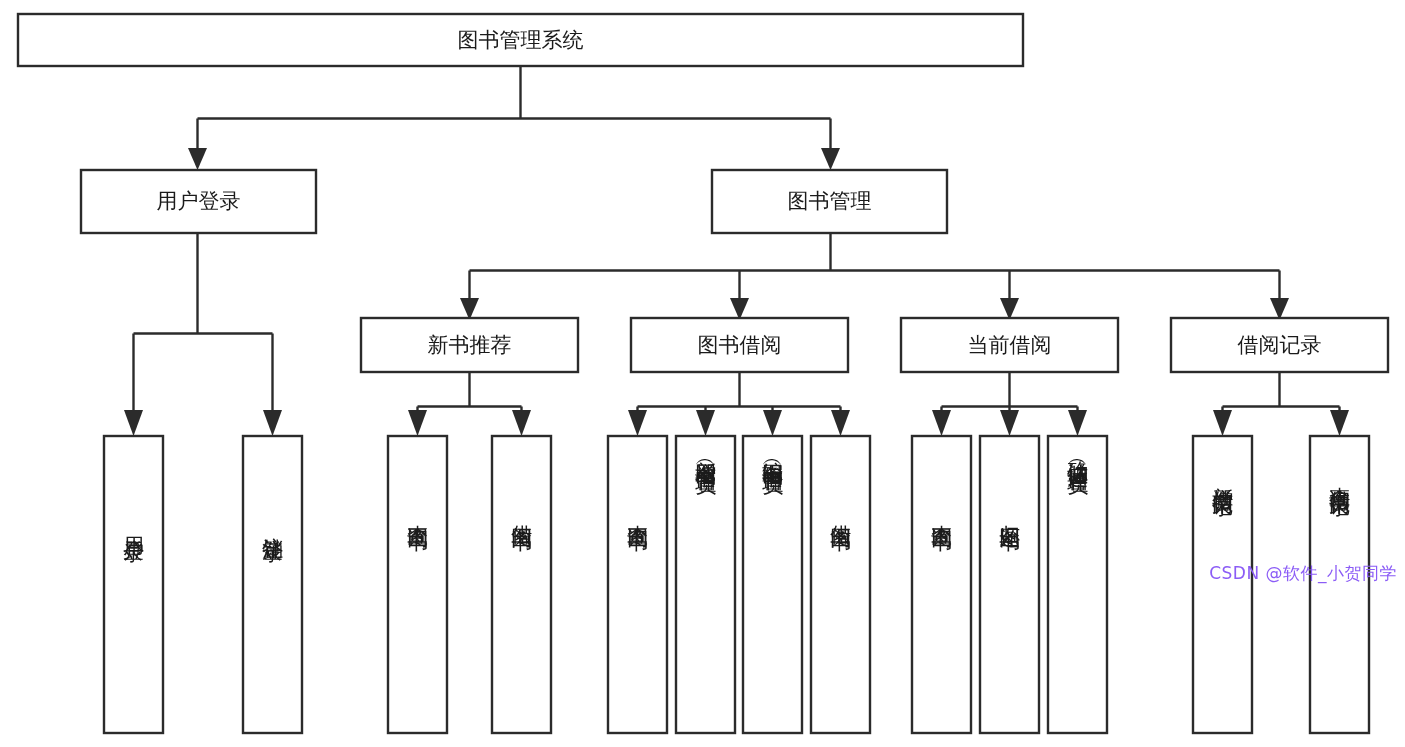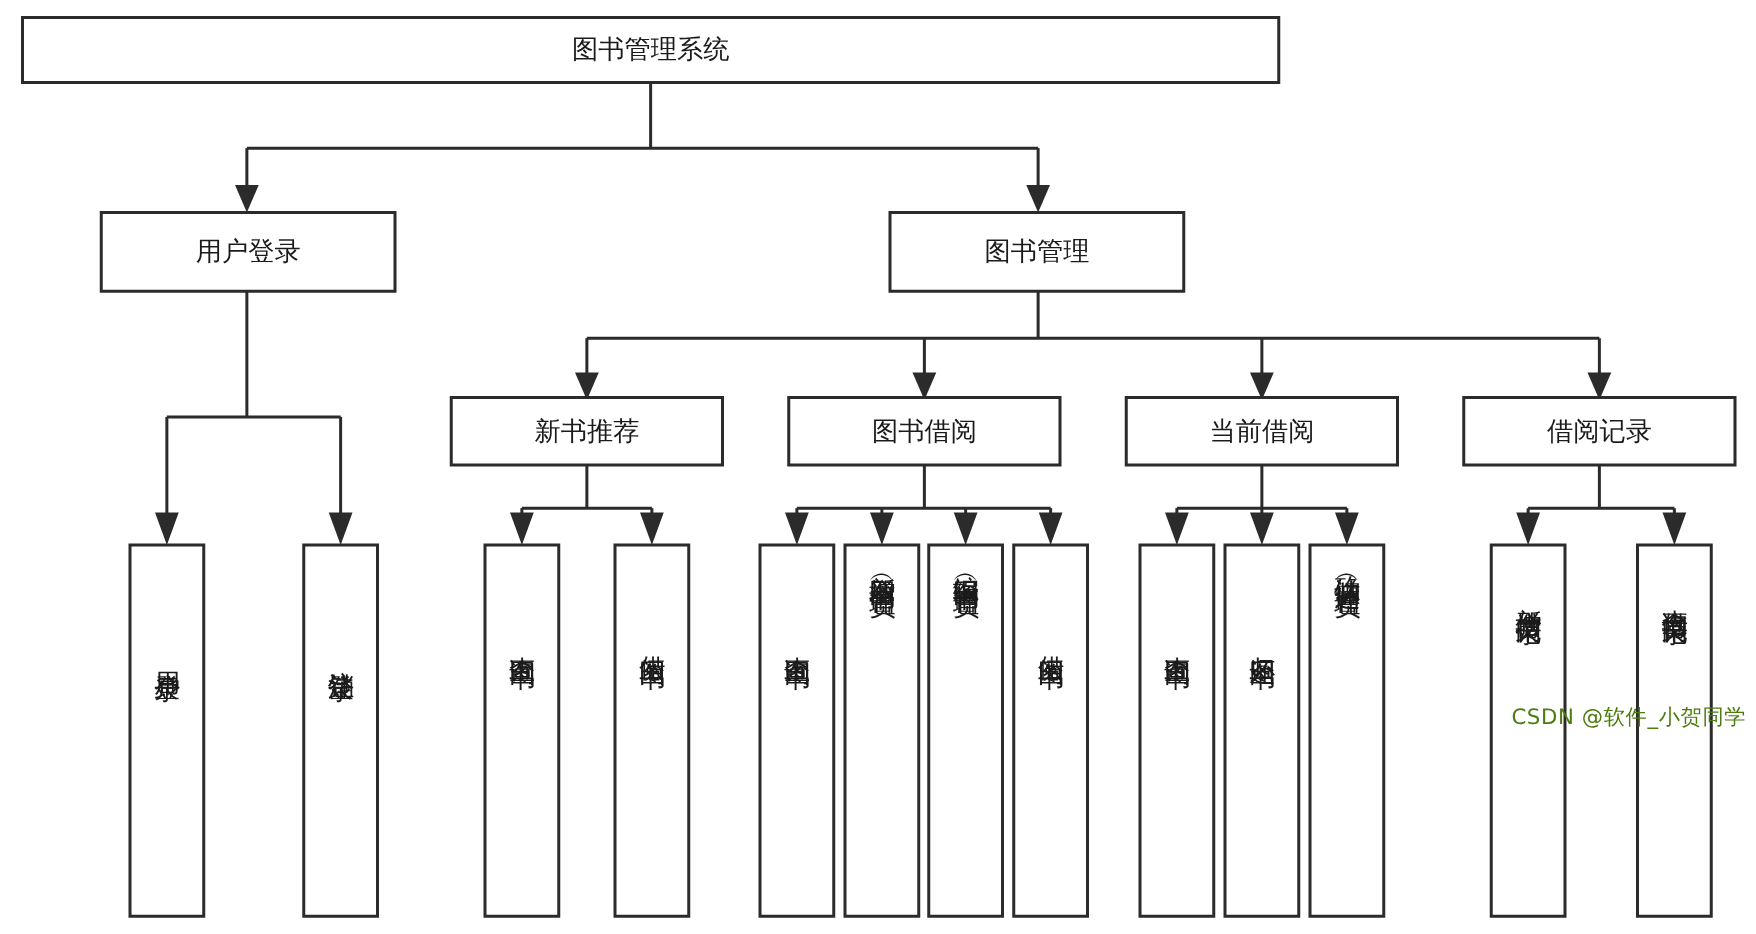--- a/index.html
+++ b/index.html
@@ -66,21 +66,21 @@
     color: #1b1b1b;
     letter-spacing: 2px;
     white-space: nowrap;
   }
   .watermark {
     position: absolute;
     right: 8px;
     bottom: 4px;
     font-family: "DejaVu Sans", "Liberation Sans", sans-serif;
     font-size: 17px;
-    color: #4d7c0f;
+    color: #8b5cf6;
     letter-spacing: 0.5px;
     pointer-events: none;
   }
 </style>
 </head>
 <body>
 
 <div id="diagram-root">
 
   <svg id="tree-svg" viewBox="0 0 1405 747" xmlns="http://www.w3.org/2000/svg">

